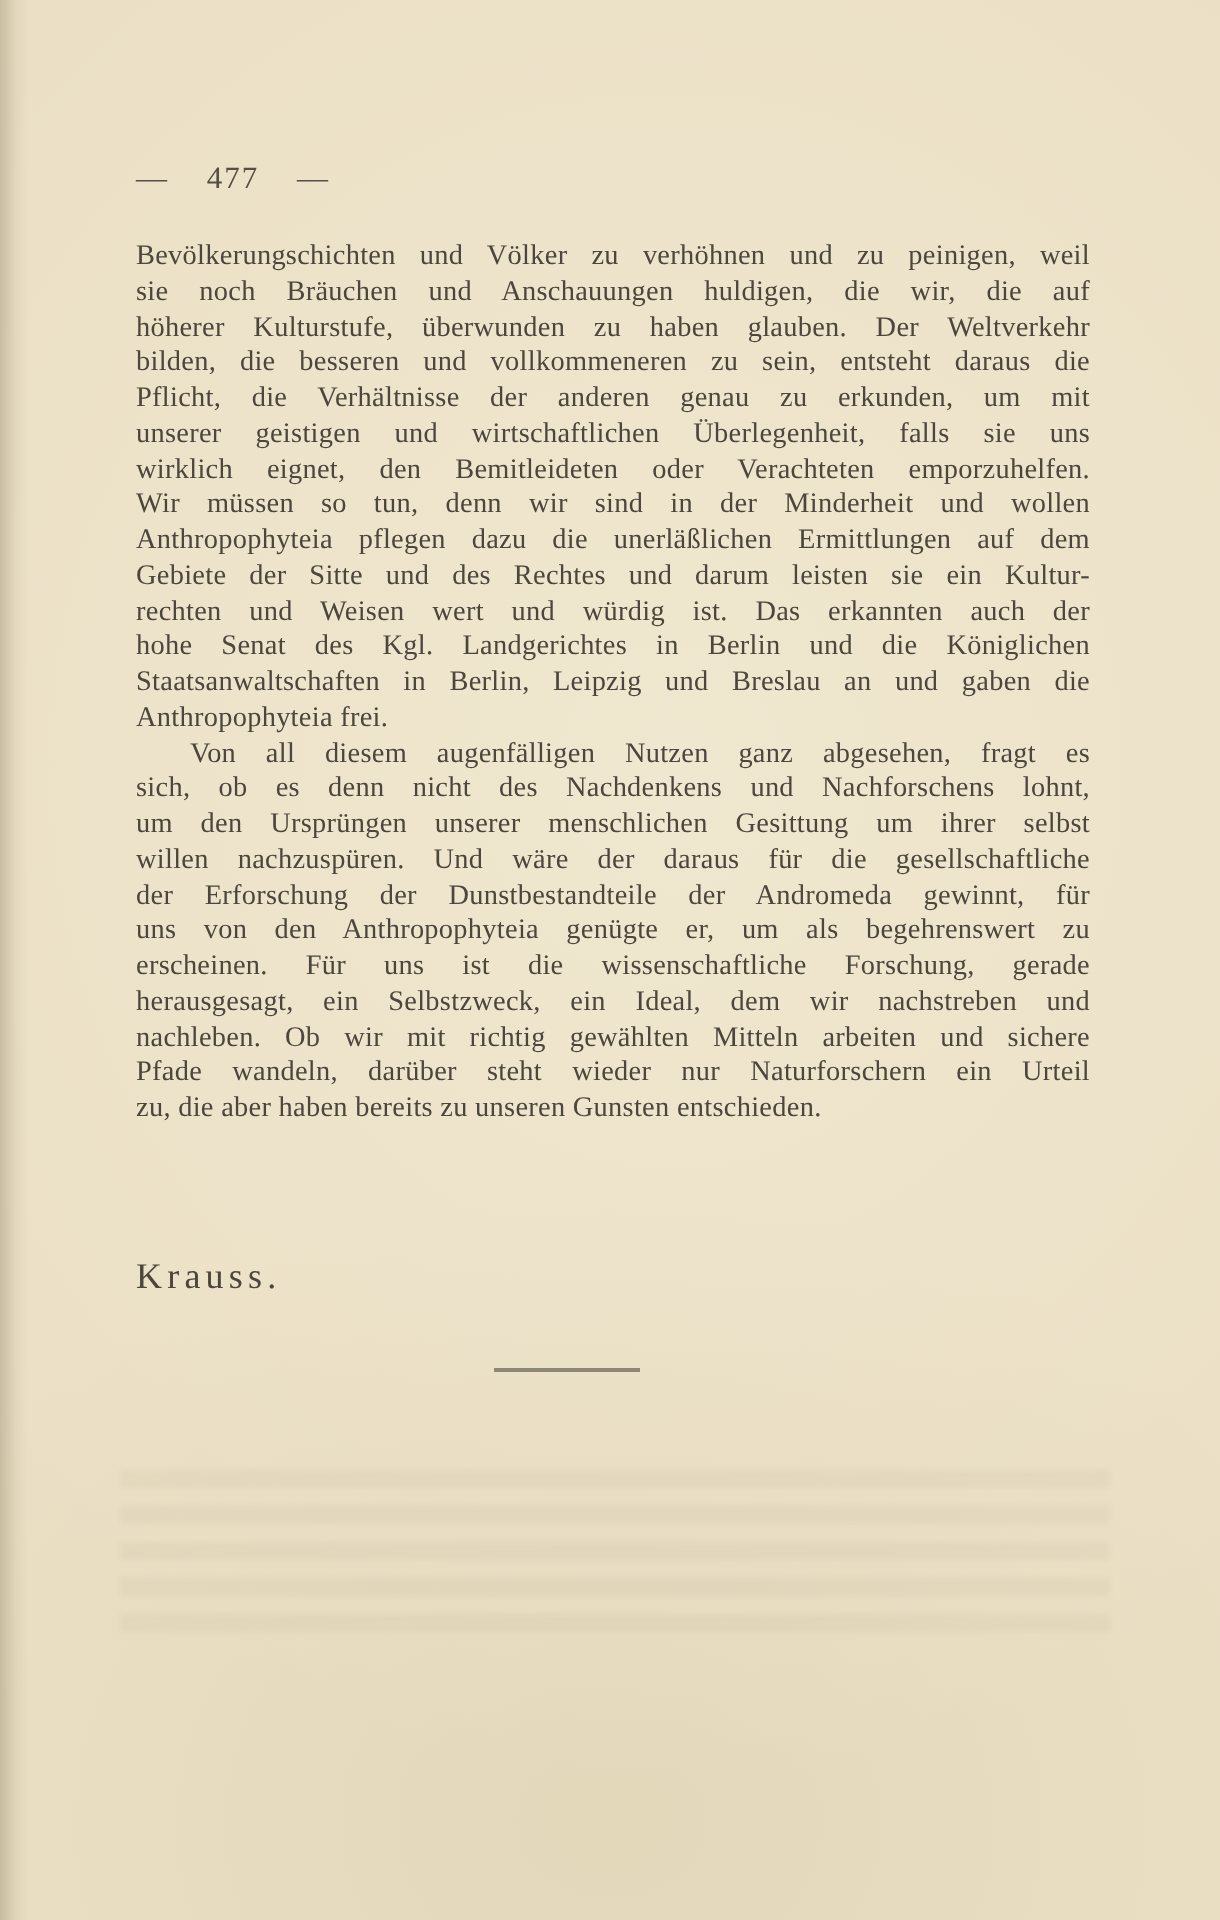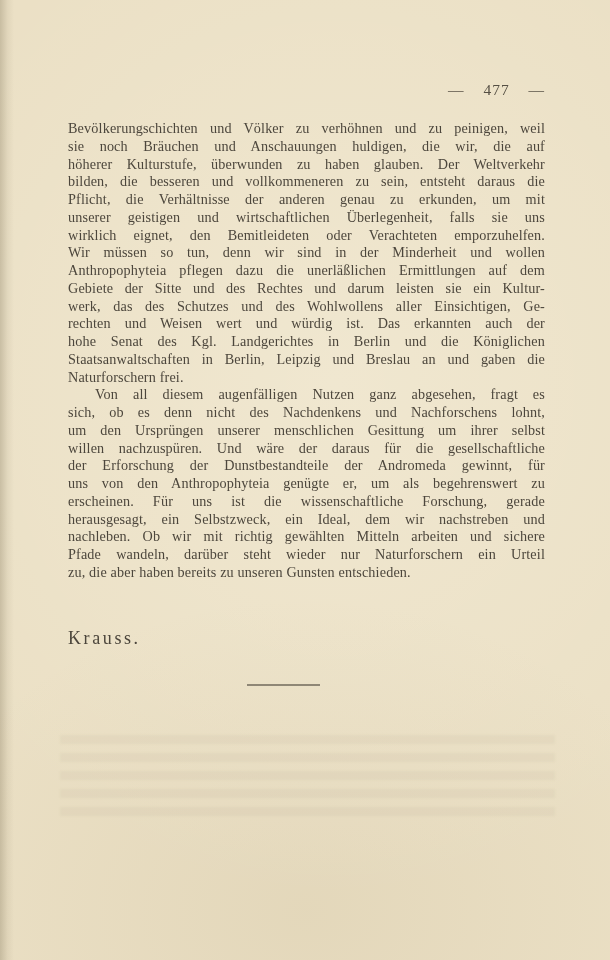--- a/index.html
+++ b/index.html
@@ -36,21 +36,21 @@
     content:"";
     position:absolute;left:60px;right:55px;top:735px;height:90px;
     background:repeating-linear-gradient(180deg,
       rgba(120,108,80,0.05) 0 9px, rgba(120,108,80,0) 9px 18px);
     filter:blur(1.2px);
     pointer-events:none;
   }
   .pagenum{
     position:absolute;
     left:68px;top:81px;width:477px;
-    text-align:right;
+    text-align:left;
     font-size:15.5px;
     letter-spacing:1px;
     word-spacing:14px;
     color:#554f44;
   }
   .textblock{
     position:absolute;
     left:68px;top:120px;width:477px;
   }
   .para{display:block;}
@@ -94,25 +94,24 @@
         <div class="line">Bevölkerungschichten und Völker zu verhöhnen und zu peinigen, weil</div>
         <div class="line">sie noch Bräuchen und Anschauungen huldigen, die wir, die auf</div>
         <div class="line">höherer Kulturstufe, überwunden zu haben glauben. Der Weltverkehr</div>
         <div class="line">bilden, die besseren und vollkommeneren zu sein, entsteht daraus die</div>
         <div class="line">Pflicht, die Verhältnisse der anderen genau zu erkunden, um mit</div>
         <div class="line">unserer geistigen und wirtschaftlichen Überlegenheit, falls sie uns</div>
         <div class="line">wirklich eignet, den Bemitleideten oder Verachteten emporzuhelfen.</div>
         <div class="line">Wir müssen so tun, denn wir sind in der Minderheit und wollen</div>
         <div class="line">Anthropophyteia pflegen dazu die unerläßlichen Ermittlungen auf dem</div>
         <div class="line">Gebiete der Sitte und des Rechtes und darum leisten sie ein Kultur-</div>
-        <div class="line">werk, das des Schutzes und des Wohlwollens aller Einsichtigen, Ge-</div>
         <div class="line">rechten und Weisen wert und würdig ist. Das erkannten auch der</div>
         <div class="line">hohe Senat des Kgl. Landgerichtes in Berlin und die Königlichen</div>
         <div class="line">Staatsanwaltschaften in Berlin, Leipzig und Breslau an und gaben die</div>
-        <div class="line lastline">Naturforschern frei.</div>
+        <div class="line lastline">Anthropophyteia frei.</div>
       </div>
       <div class="para">
         <div class="line indent">Von all diesem augenfälligen Nutzen ganz abgesehen, fragt es</div>
         <div class="line">sich, ob es denn nicht des Nachdenkens und Nachforschens lohnt,</div>
         <div class="line">um den Ursprüngen unserer menschlichen Gesittung um ihrer selbst</div>
         <div class="line">willen nachzuspüren. Und wäre der daraus für die gesellschaftliche</div>
         <div class="line">der Erforschung der Dunstbestandteile der Andromeda gewinnt, für</div>
         <div class="line">uns von den Anthropophyteia genügte er, um als begehrenswert zu</div>
         <div class="line">erscheinen. Für uns ist die wissenschaftliche Forschung, gerade</div>
         <div class="line">herausgesagt, ein Selbstzweck, ein Ideal, dem wir nachstreben und</div>

